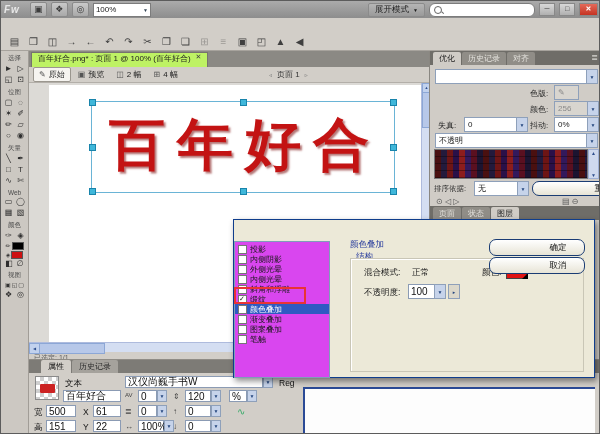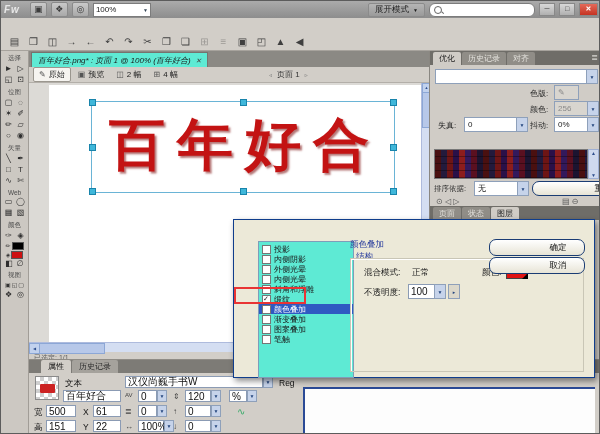--- a/index.html
+++ b/index.html
@@ -34,22 +34,22 @@
   
   .toolpanel{left:0;top:50px;width:28px;height:384px;background:#ccc8c2;border-right:1px solid #a19d97;}
   .tsec-l{font-size:6.5px;color:#4c4c4c;text-align:center;margin-top:3px;}
   .tgrid{display:flex;flex-wrap:wrap;justify-content:center;}
   .tool{width:12px;height:11px;font-size:8px;line-height:11px;text-align:center;color:#2e2e2e;}
   .swrow{display:flex;justify-content:center;align-items:center;gap:1px;height:9px;}
   .swatchbox{width:10px;height:6px;border:1px solid #555;}
   .tiny{font-size:6px;color:#333;line-height:8px;}
   
   .doctabstrip{left:28px;top:50px;width:400px;height:16px;background:#8b8984;}
-  .doctab{position:absolute;left:2px;top:1px;height:15px;background:#5eead4;display:flex;align-items:center;
-          gap:5px;padding:0 6px;font-size:8px;color:#1c1c1c;border:1px solid #76736e;border-bottom:none;font-style:italic;}
+  .doctab{position:absolute;left:2px;top:1px;height:15px;background:#bef264;display:flex;align-items:flex-start;
+          gap:5px;padding:0 6px;font-size:8px;color:#1c1c1c;border:1px solid #76736e;border-bottom:none;}
   .doctab .x{font-size:7px;color:#444;}
   .previewbar{left:28px;top:66px;width:400px;height:16px;background:#d2cec8;border-bottom:1px solid #b3afa9;
               display:flex;align-items:center;gap:2px;padding-left:4px;}
   .vbtn{display:flex;align-items:center;gap:3px;font-size:8px;color:#222;padding:1px 5px;border-radius:2px;}
   .vbtn .vbtn-ic{font-size:8px;color:#555;}
   .vbtn.active{background:#f6f4f0;border:1px solid #9b978f;}
   .pageind{position:absolute;left:240px;top:2px;display:flex;gap:5px;align-items:center;font-size:8px;color:#333;}
   .pgarrow{font-size:6px;color:#777;}
   .viewport{left:28px;top:82px;width:392px;height:259px;background:#dcdad6;overflow:hidden;}
   .page{position:absolute;left:20px;top:2px;width:372px;height:257px;background:#ffffff;}
@@ -98,21 +98,21 @@
        color:#24467e;display:flex;align-items:center;justify-content:center;}
   .picon{position:absolute;font-size:8px;color:#444;}
   .propextra{left:302px;top:386px;width:292px;height:48px;background:#fdfdfd;
              border-left:2px solid #2b4a96;border-top:2px solid #2b4a96;}
   
   .dialog{left:232px;top:218px;width:362px;height:159px;background:#ece9d8;border:1px solid #0f3d8c;
           box-shadow:2px 3px 6px rgba(0,0,0,.45);z-index:20;}
   .dlg-title{position:absolute;left:0;top:0;width:100%;height:15px;
              background:linear-gradient(#3a7ae8,#0b4ecb);color:#fff;font-size:9px;font-weight:bold;
              display:flex;align-items:center;padding-left:6px;}
-  .fxlist{position:absolute;left:24px;top:21px;width:94px;height:133px;background:#5eead4;border:1px solid #7f9db9;
+  .fxlist{position:absolute;left:0;top:21px;width:94px;height:133px;background:#d946ef;border:1px solid #7f9db9;
           overflow:hidden;padding-top:2px;}
   .fx-row{display:flex;align-items:center;gap:3px;height:10px;padding-left:3px;}
   .fx-cb{width:7px;height:7px;background:#fff;border:1px solid #767676;font-size:7px;line-height:6px;color:#222;flex:none;}
   .fx-row.checked .fx-cb::after{content:"✓";}
   .fx-label{font-size:8px;color:#1a1a1a;white-space:nowrap;}
   .fx-row.selected{background:#2f5ac2;}
   .fx-row.selected .fx-label{color:#fff;}
   .dlg-link{position:absolute;font-size:8.5px;color:#2b3f9e;}
   .dlg-group{position:absolute;left:116px;top:38px;width:232px;height:112px;border:1px solid #c9c6b6;
              box-shadow:inset 1px 1px 0 #fff;}
@@ -313,20 +313,24 @@
         <span class="a">▼</span>
     </span>
     <span class="dlabel" style="left:8px;top:69px">失真:</span>
     <span class="cmb" style="left:34px;top:66px;width:59px">
       <span>0</span>
         <span class="a">▼</span>
     </span>
     <span class="dlabel" style="left:100px;top:69px">抖动:</span>
     <span class="cmb" style="left:124px;top:66px;width:40px">
       <span>0%</span>
+        <span class="a">▼</span>
+    </span>
+    <span class="cmb" style="left:5px;top:82px;width:158px">
+      <span>不透明</span>
         <span class="a">▼</span>
     </span>
     <div class="swgrid"></div>
     <div class="minivert">
         <span>▲</span>
         <span>▼</span>
       </div>
     <span class="dlabel" style="left:4px;top:133px;font-size:7.5px">排序依据:</span>
     <span class="cmb" style="left:44px;top:130px;width:50px">
       <span>无</span>

